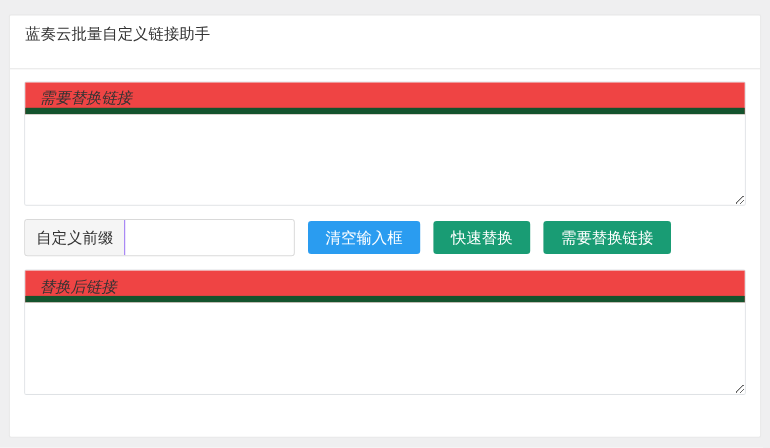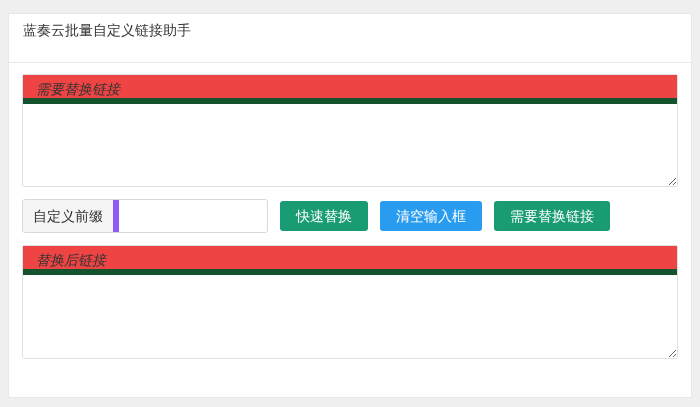--- a/index.html
+++ b/index.html
@@ -73,21 +73,21 @@
     align-items: stretch;
     height: 34px;
     width: 246px;
     border: 1px solid #d9d9d9;
     border-radius: 3px;
     overflow: hidden;
     background: #fff;
   }
   .input-addon {
     background: #f5f5f5;
-    border-right: 6px solid #8b5cf6;
+    border-right: 1px solid #8b5cf6;
     padding: 0 10px;
     line-height: 32px;
     font-size: 14px;
     color: #333;
     white-space: nowrap;
     flex: none;
   }
   .input-group input {
     flex: 1 1 auto;
     min-width: 0;
@@ -136,22 +136,22 @@
     <div class="panel">
       <div class="panel-header">需要替换链接</div>
       <textarea class="src" style=""></textarea>
     </div>
 
     <div class="controls-row">
       <div class="input-group">
         <span class="input-addon">自定义前缀</span>
         <input type="text" value="" style="">
       </div>
+      <button class="btn btn-blue">清空输入框</button>
       <button class="btn btn-green">快速替换</button>
-      <button class="btn btn-blue">清空输入框</button>
       <button class="btn btn-green">需要替换链接</button>
     </div>
 
     <div class="panel">
       <div class="panel-header">替换后链接</div>
       <textarea class="res" style=""></textarea>
     </div>
 
   </div>
 

